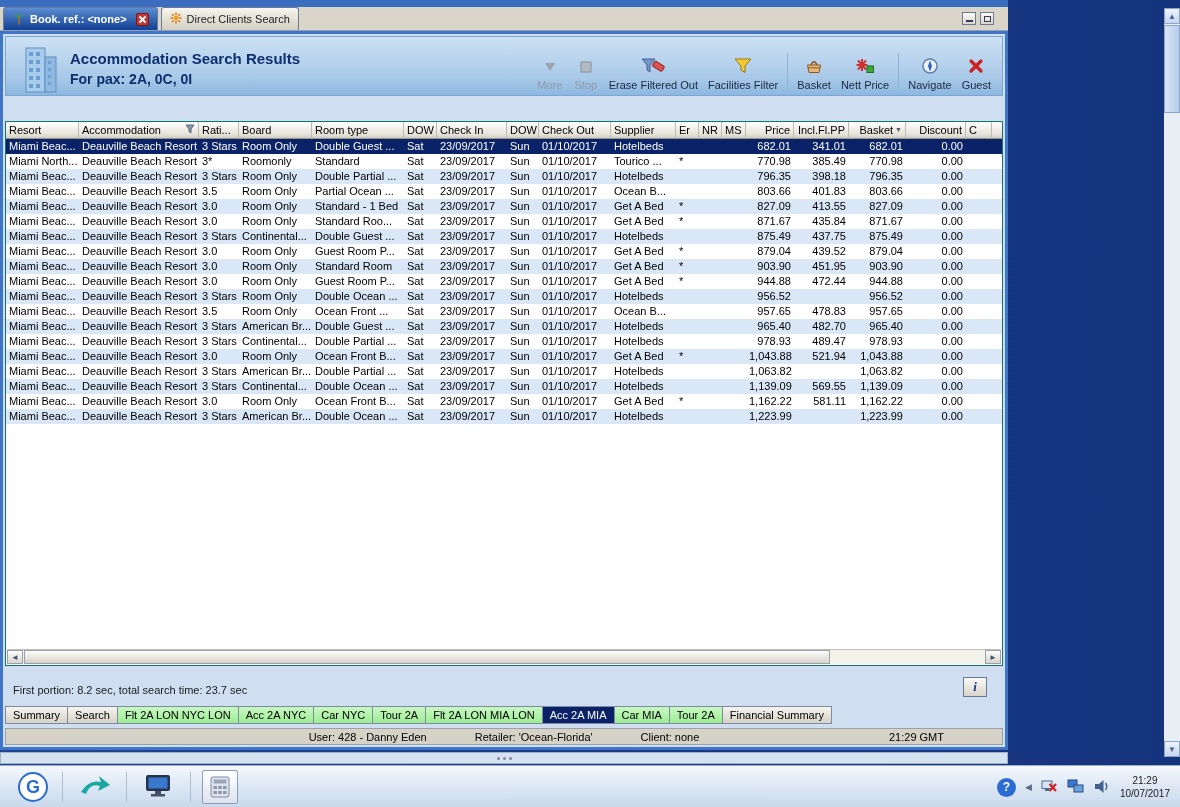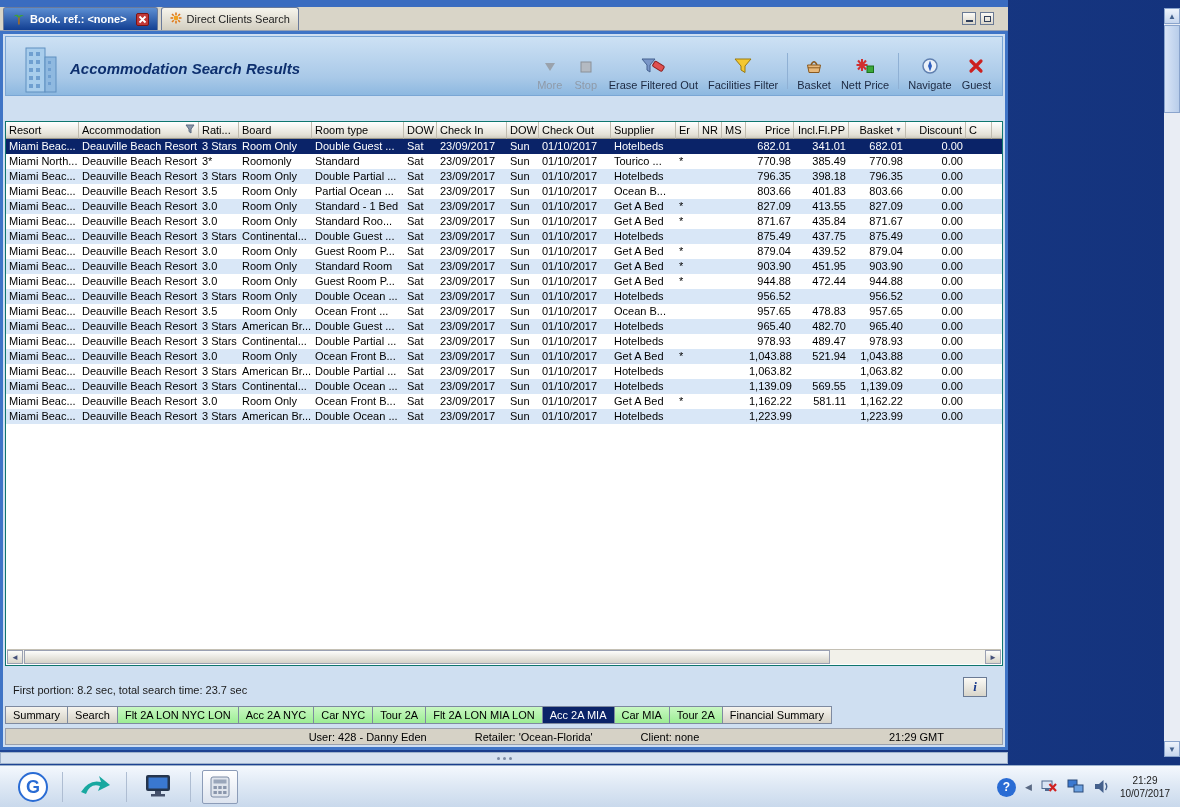--- a/index.html
+++ b/index.html
@@ -25,21 +25,21 @@
           display:flex; align-items:flex-end; justify-content:center; }
   .wbtn .minbar { width:7px; height:2px; background:#30405c; margin-bottom:2px; }
   .wbtn .restbox { width:7px; height:6px; border:1px solid #30405c; margin-bottom:2px; }
   
   .window { position:absolute; left:0; top:31px; width:1008px; height:719px; background:#3f74c6; padding:3px; }
   .winbody { position:relative; width:100%; height:100%; background:#cfdff1; }
   .hdr { position:absolute; left:2px; right:2px; top:2px; height:60px;
          background:linear-gradient(180deg,#cde1f4 0%,#a9c9e8 70%,#8db8e0 100%);
          border:1px solid #7aa6d4; }
   .hdr-title-wrap { position:absolute; left:18px; top:6px; display:flex; gap:12px; align-items:center; }
-  .hdr-title { color:#0d2f6e; font-weight:bold; font-size:15px; line-height:20px;font-style:italic; }
+  .hdr-title { color:#0d2f6e; font-weight:bold; font-size:15px; line-height:20px; }
   .hdr-sub { color:#0d2f6e; font-weight:bold; font-size:14px; line-height:20px; }
   .toolbar { position:absolute; right:6px; bottom:2px; display:flex; align-items:flex-end; }
   .titem { display:flex; flex-direction:column; align-items:center; justify-content:flex-end;
            padding:2px 5px; min-width:36px; cursor:default; }
   .titem .tlabel { font-size:11px; color:#1c2840; margin-top:2px; white-space:nowrap; }
   .titem.disabled .tlabel { color:#8f9aa8; }
   .tsep { width:1px; height:36px; background:#8fb0d4; margin:0 4px 4px 4px; }
   
   .results { position:absolute; left:2px; right:2px; top:64px; height:21px; background:#d9d6cb;
              border:1px solid #aab0ba; display:flex; align-items:center; padding-left:9px; font-weight:bold; }
@@ -173,20 +173,21 @@
                 <rect x="12" y="41" width="4" height="4"></rect>
               <rect x="24" y="18" width="3" height="3"></rect>
                 <rect x="24" y="25" width="3" height="3"></rect>
               <rect x="24" y="32" width="3" height="3"></rect>
                 <rect x="24" y="39" width="3" height="3"></rect>
             </g>
           </svg>
         </span>
         <div>
           <div class="hdr-title">Accommodation Search Results</div>
+          <div class="hdr-sub">For pax: 2A, 0C, 0I</div>
         </div>
       </div>
 
       <div class="toolbar">
         <div class="titem disabled">
           <span><svg width="18" height="16">
                 <polygon points="4,4 14,4 9,12" fill="#9aa2ac"></polygon>
               </svg></span>
           <span class="tlabel">More</span>
         </div>

